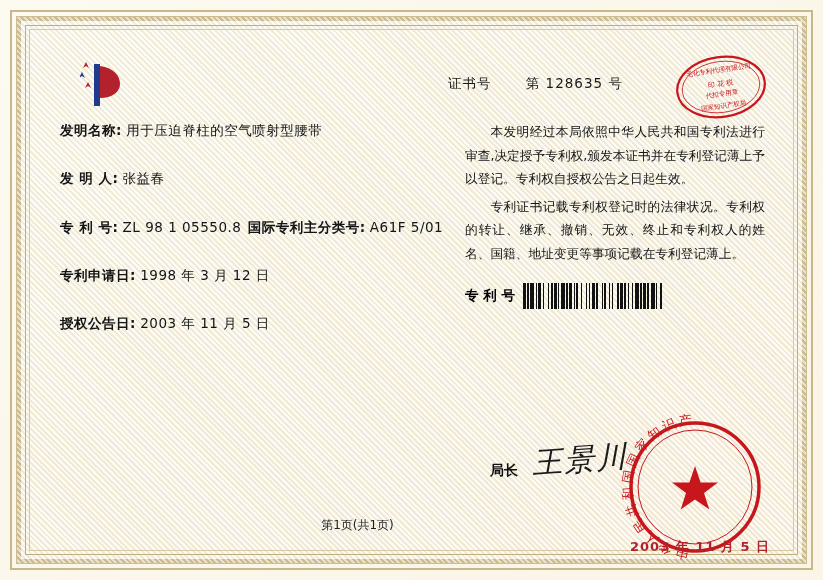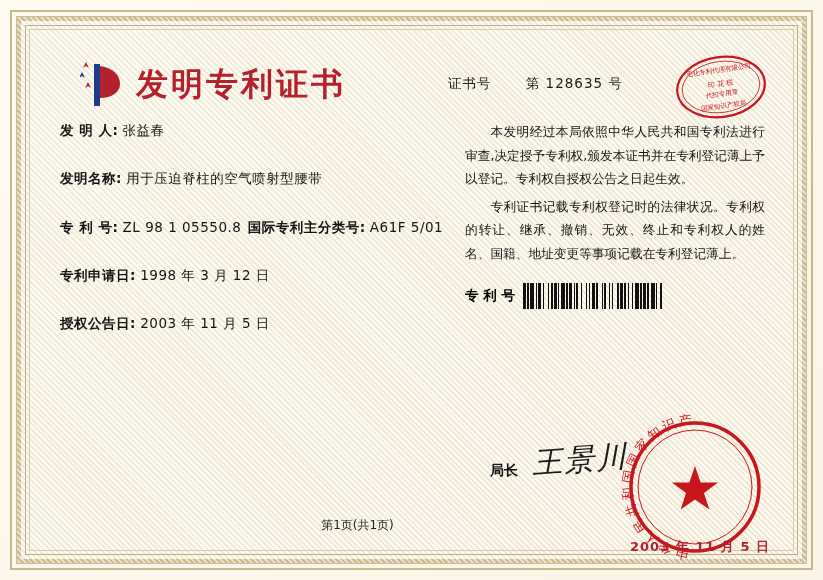--- a/index.html
+++ b/index.html
@@ -253,21 +253,20 @@
       <div class="logo-title">
         <div class="logo">
           <svg width="46" height="48" viewBox="0 0 46 48">
             <path d="M14 4 L14 46 L20 46 L20 4 Z" fill="#1f3b8c"></path>
             <path d="M20 6 C34 8, 40 16, 40 24 C40 32, 32 38, 20 38 Z" fill="#b3212c"></path>
             <path d="M6 2 L9 8 L6 6 L3 8 Z" fill="#b3212c"></path>
             <path d="M2 12 L5 18 L2 16 L-1 18 Z" fill="#1f3b8c"></path>
             <path d="M8 22 L11 28 L8 26 L5 28 Z" fill="#b3212c"></path>
           </svg>
         </div>
-        <div class="title-cn">发明专利证书</div>
       </div>
 
       <div class="cert-no">
         <span class="label">证书号</span>
         <span class="value">第 128635 号</span>
       </div>
 
       <div class="seal-office">
         <svg width="96" height="70" viewBox="0 0 96 70">
           <g transform="rotate(-8 48 35)">
@@ -279,27 +278,27 @@
             <text x="48" y="56" font-size="6.5" fill="#c8161d" text-anchor="middle" font-family="DejaVu Sans, sans-serif">国家知识产权局</text>
           </g>
         </svg>
       </div>
     </div>
 
     <div class="body-area">
 
       <div class="left-col">
         <div class="field">
+          <span class="flabel">发明名称:</span>
+          <span class="fvalue">用于压迫脊柱的空气喷射型腰带</span>
+        </div>
+
+        <div class="field">
           <span class="flabel">发 明 人:</span>
           <span class="fvalue">张益春</span>
-        </div>
-
-        <div class="field">
-          <span class="flabel">发明名称:</span>
-          <span class="fvalue">用于压迫脊柱的空气喷射型腰带</span>
         </div>
 
         <div class="field two-part">
           <span class="flabel">专 利 号:</span>
           <span class="fvalue">ZL 98 1 05550.8</span>
           <span class="flabel second">国际专利主分类号:</span>
           <span class="fvalue">A61F  5/01</span>
         </div>
 
         <div class="field">

